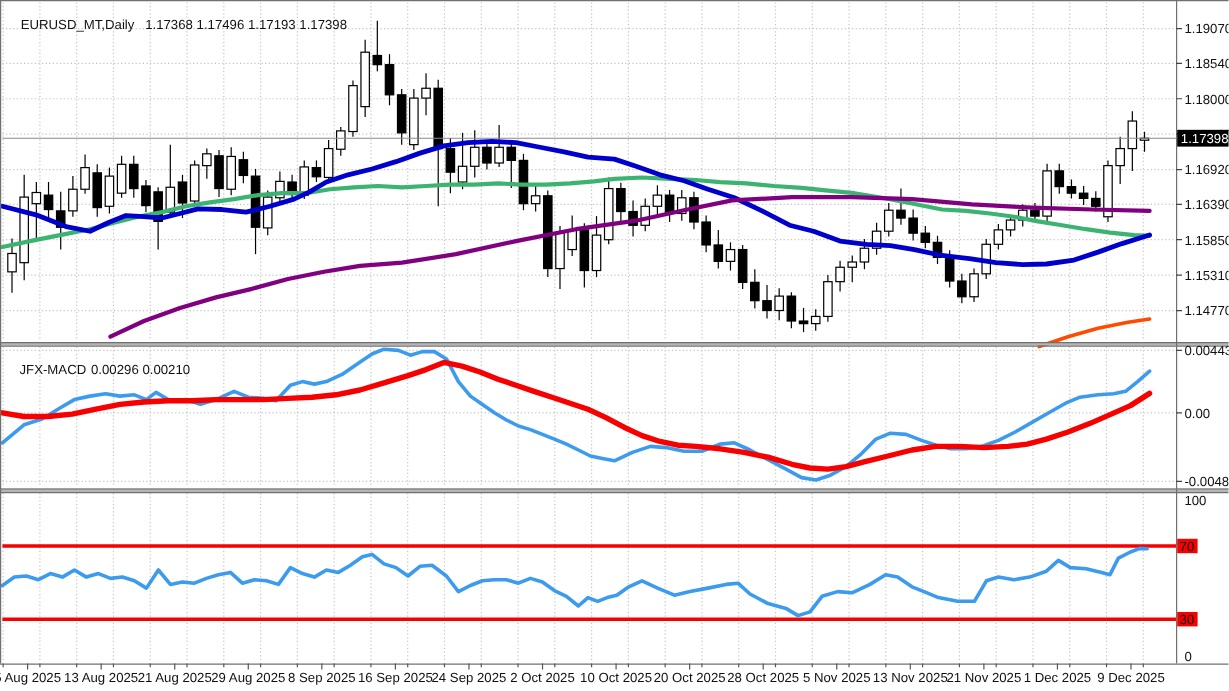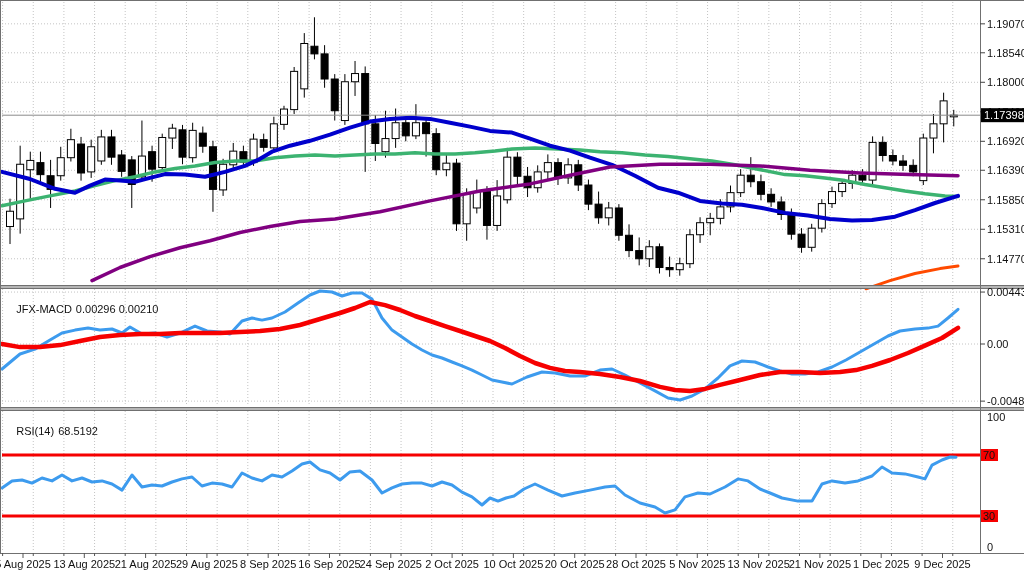--- a/index.html
+++ b/index.html
@@ -627,21 +627,21 @@
         <text x="758.5999999999999" y="568" font-size="11" fill="#111" text-anchor="middle">13 Nov 2025</text>
         <line x1="819.9" y1="553" x2="819.9" y2="558" stroke="#555"></line>
         <text x="819.9" y="568" font-size="11" fill="#111" text-anchor="middle">21 Nov 2025</text>
         <line x1="881.1999999999999" y1="553" x2="881.1999999999999" y2="558" stroke="#555"></line>
         <text x="881.1999999999999" y="568" font-size="11" fill="#111" text-anchor="middle">1 Dec 2025</text>
         <line x1="942.5" y1="553" x2="942.5" y2="558" stroke="#555"></line>
         <text x="942.5" y="568" font-size="11" fill="#111" text-anchor="middle">9 Dec 2025</text>
       </g>
     </svg>
 
+  <div class="legend" style="top:2px;left:5px;">
+    <span>EURUSD_MT,Daily</span><span class="vals">1.17368 1.17496 1.17193 1.17398</span>
+  </div>
 
   <div class="legend" style="top:290px;left:4px;">
     <span>JFX-MACD</span><span style="margin-left:4px;">0.00296 0.00210</span>
   </div>
 
-  <div class="legend" style="top:412px;left:4px;">
-    <span>RSI(14)</span><span style="margin-left:4px;">68.5192</span>
-  </div>
 </div>
 
 </body></html>

